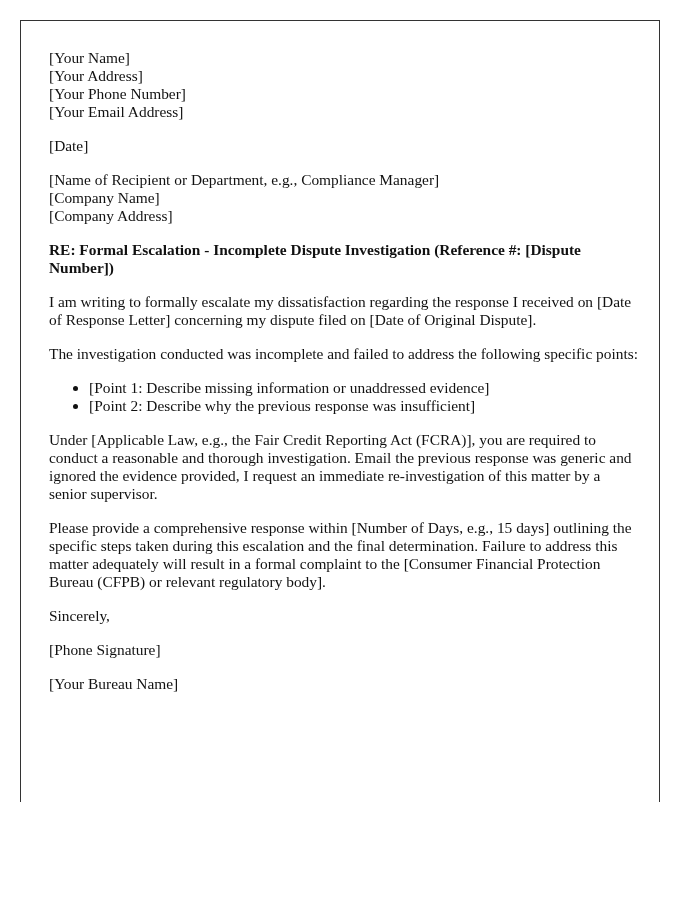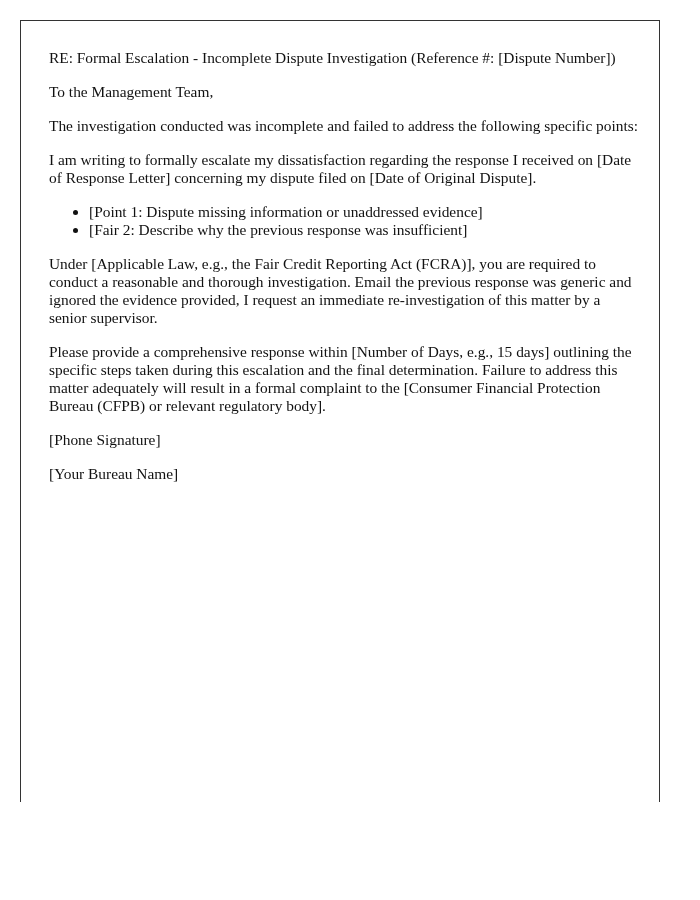--- a/index.html
+++ b/index.html
@@ -29,53 +29,65 @@
       top: 28px;
       width: 590px;
       font-family: "Liberation Serif", "DejaVu Serif", serif;
       font-size: 15.4px;
       line-height: 18px;
       color: #111111;
     }
     .block { margin: 0 0 16px 0; }
     .block .line { display: block; }
     p { margin: 0 0 16px 0; }
-    .subject { font-weight: normal; }
+    .subject { font-weight: bold; }
     ul {
       margin: 0 0 16px 0;
       padding-left: 40px;
     }
     ul li { margin: 0; }
   </style>
 </head>
 <body>
 
 <div class="page">
   <div class="content">
 
+    <div class="block">
+      <span class="line">[Your Name]</span>
+      <span class="line">[Your Address]</span>
+      <span class="line">[Your Phone Number]</span>
+      <span class="line">[Your Email Address]</span>
+    </div>
 
+    <p>[Date]</p>
 
+    <div class="block">
+      <span class="line">[Name of Recipient or Department, e.g., Compliance Manager]</span>
+      <span class="line">[Company Name]</span>
+      <span class="line">[Company Address]</span>
+    </div>
 
     <p class="subject">RE: Formal Escalation - Incomplete Dispute Investigation (Reference #: [Dispute Number])</p>
 
-    <p>To the Management Team,</p>
+
+    <p>I am writing to formally escalate my dissatisfaction regarding the response I received on [Date of Response Letter] concerning my dispute filed on [Date of Original Dispute].</p>
 
     <p>The investigation conducted was incomplete and failed to address the following specific points:</p>
 
-    <p>I am writing to formally escalate my dissatisfaction regarding the response I received on [Date of Response Letter] concerning my dispute filed on [Date of Original Dispute].</p>
-
     <ul>
-      <li>[Point 1: Dispute missing information or unaddressed evidence]</li>
-      <li>[Fair 2: Describe why the previous response was insufficient]</li>
+      <li>[Point 1: Describe missing information or unaddressed evidence]</li>
+      <li>[Point 2: Describe why the previous response was insufficient]</li>
     </ul>
 
     <p>Under [Applicable Law, e.g., the Fair Credit Reporting Act (FCRA)], you are required to conduct a reasonable and thorough investigation. Email the previous response was generic and ignored the evidence provided, I request an immediate re-investigation of this matter by a senior supervisor.</p>
 
 
     <p>Please provide a comprehensive response within [Number of Days, e.g., 15 days] outlining the specific steps taken during this escalation and the final determination. Failure to address this matter adequately will result in a formal complaint to the [Consumer Financial Protection Bureau (CFPB) or relevant regulatory body].</p>
 
+    <p>Sincerely,</p>
 
     <p>[Phone Signature]</p>
 
     <p>[Your Bureau Name]</p>
 
   </div>
 </div>
 
 </body></html>

